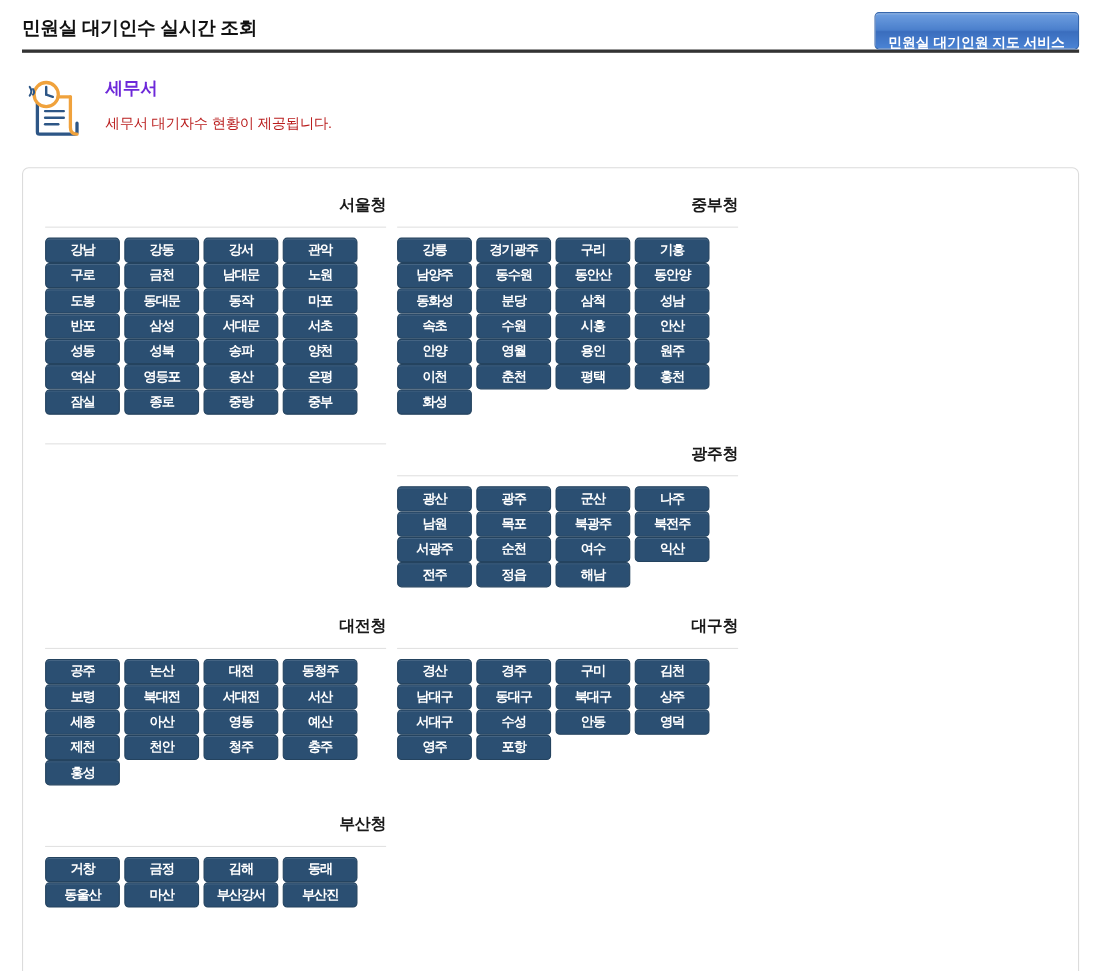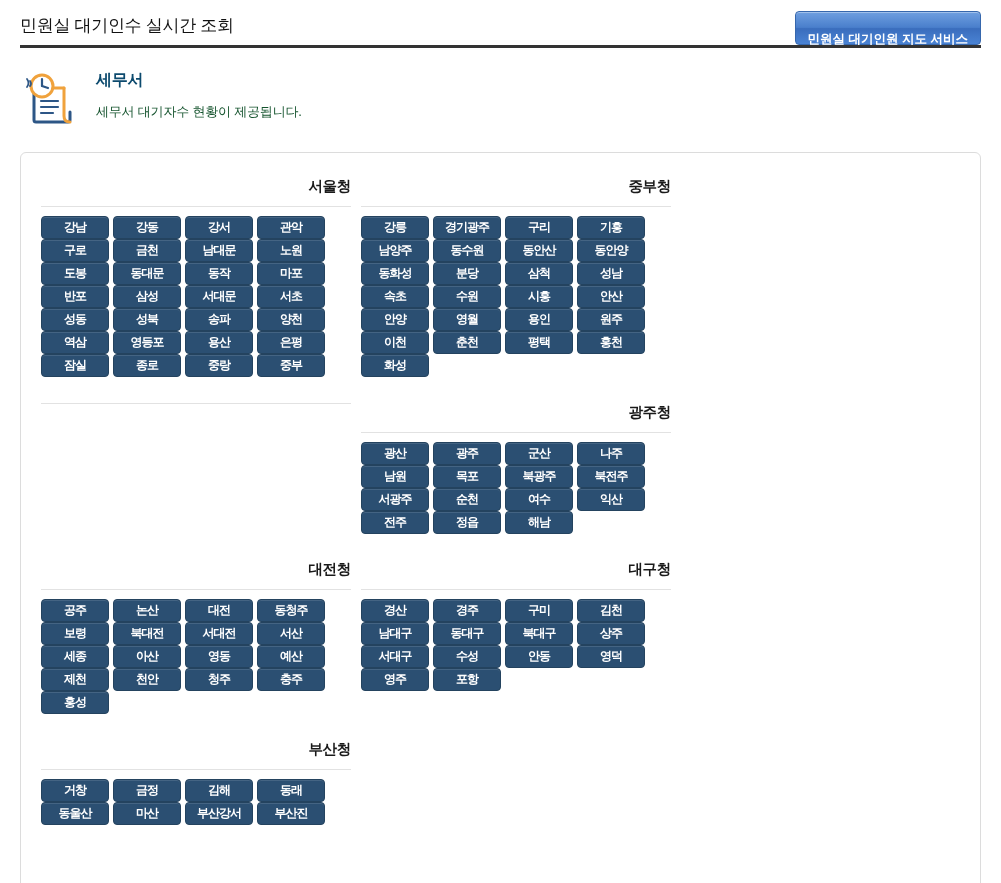--- a/index.html
+++ b/index.html
@@ -22,21 +22,21 @@
   .page-header {
     position: relative;
     height: 45px;
     padding: 0 20px;
   }
   .page-title {
     position: absolute;
     left: 20px;
     top: 14px;
     font-size: 17px;
-    font-weight: normal;
+    font-weight: bold;
     letter-spacing: -0.3px;
     color: #111111;
     white-space: nowrap;
   }
   .map-service-button {
     position: absolute;
     right: 20px;
     top: 11px;
     height: 25px;
     line-height: 23px;
@@ -68,27 +68,27 @@
   .intro-icon {
     width: 62px;
     height: 62px;
     flex: 0 0 62px;
     margin-top: 2px;
   }
   .intro-text { padding-top: 6px; }
   .intro-heading {
     font-size: 16px;
     font-weight: bold;
-    color: #0c4a6e;
+    color: #6d28d9;
     letter-spacing: -0.3px;
     margin-bottom: 12px;
   }
   .intro-desc {
     font-size: 13px;
-    color: #14532d;
+    color: #b91c1c;
     letter-spacing: -0.2px;
   }
 
   
   .panel {
     position: absolute;
     left: 20px;
     top: 152px;
     width: 961px;
     min-height: 760px;

